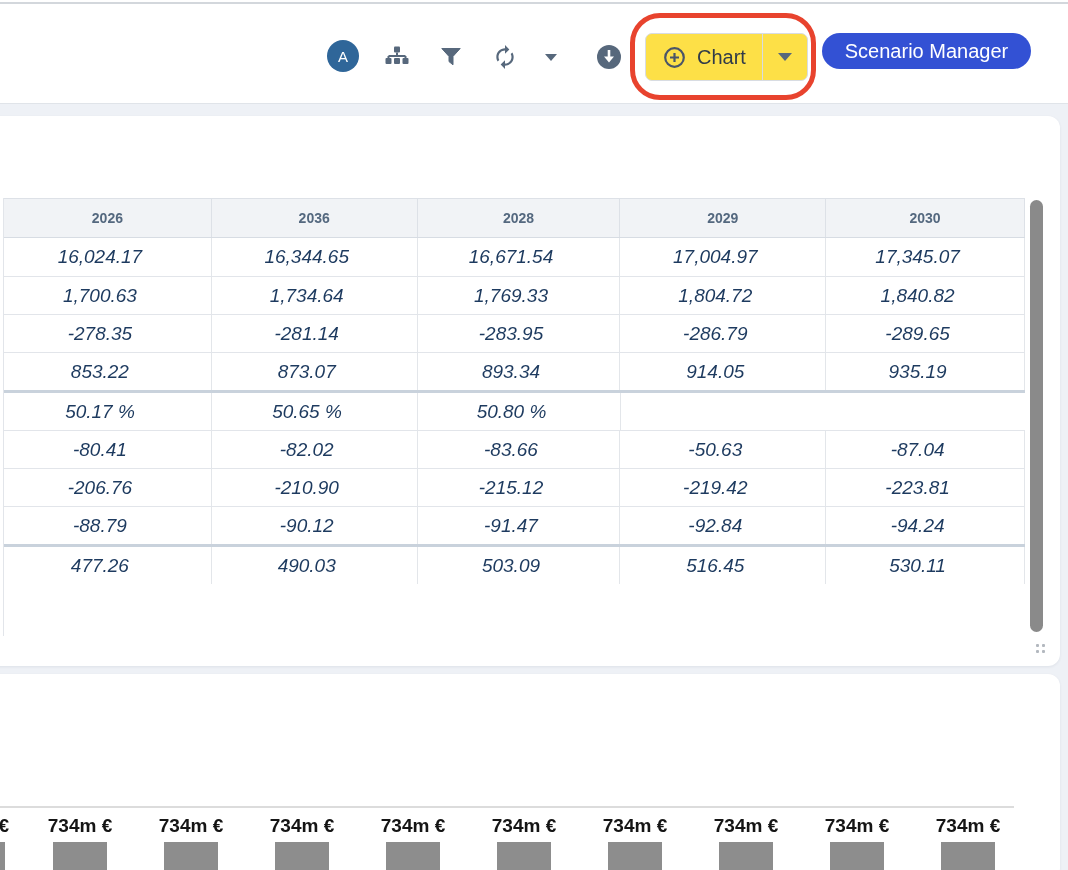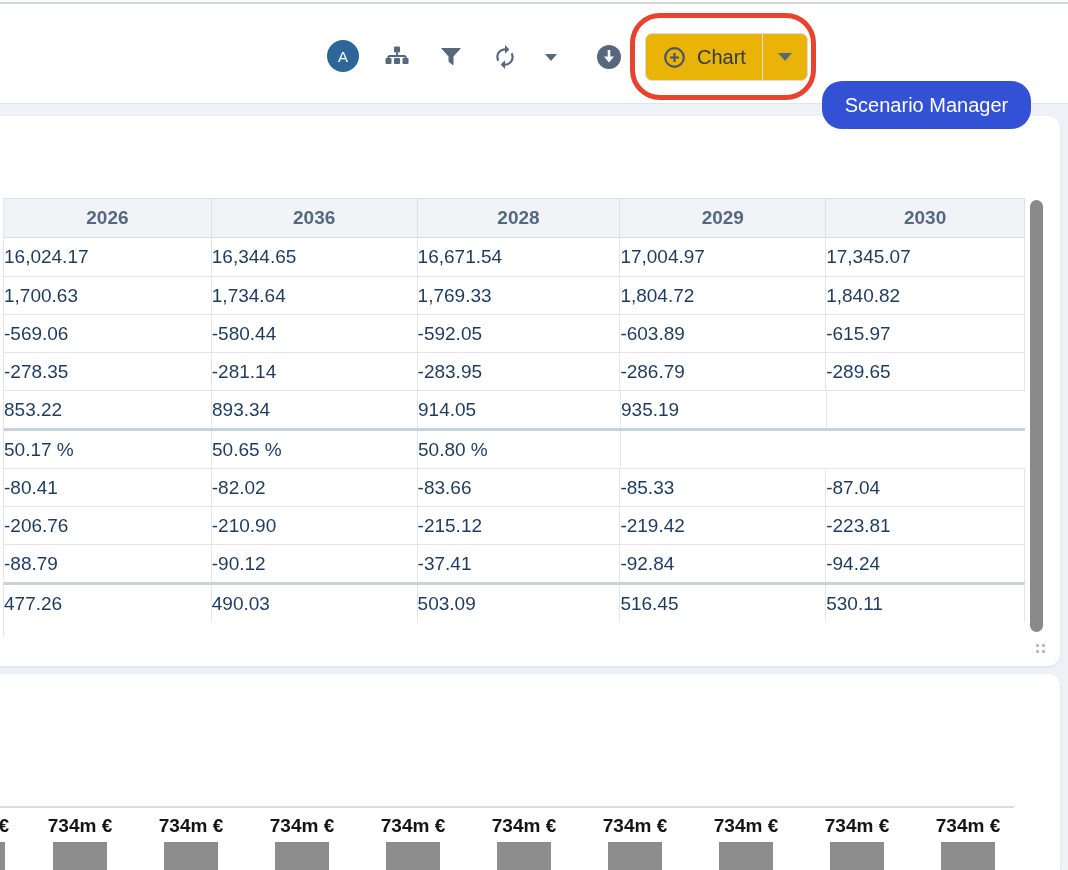--- a/index.html
+++ b/index.html
@@ -24,53 +24,53 @@
   .icon-sitemap  { left:385px; top:46px; }
   .icon-filter   { left:441px; top:48px; }
   .icon-refresh  { left:492px; top:44px; }
   .icon-download { left:596px; top:44px; }
 
   .caret { width:0; height:0; border-left:7px solid transparent; border-right:7px solid transparent;
            border-top:8px solid #57687c; display:inline-block; }
   .caret-refresh { position:absolute; left:545px; top:54px; }
 
   .chart-group { position:absolute; left:645px; top:33px; width:163px; height:48px;
-                 background:#eab308; border:1px solid #d8dce2; border-radius:7px;
+                 background:#fde047; border:1px solid #d8dce2; border-radius:7px;
                  display:flex; align-items:stretch; z-index:6; }
   .chart-main { flex:0 0 116px; display:flex; align-items:center; gap:11px; padding-left:17px;
                 background:none; border:none; cursor:pointer;
                 font-family:inherit; font-size:20px; color:#303b49; }
   .chart-caret-btn { flex:1; background:none; border:none; border-left:1px solid #d8dce2;
                      display:flex; align-items:center; justify-content:center; cursor:pointer; }
 
   .annotation { position:absolute; left:630px; top:13px; width:186px; height:87px;
                 border:5px solid #e8432e; border-radius:30px; z-index:7; pointer-events:none; }
 
-  .scenario-btn { position:absolute; left:822px; top:33px; width:209px; height:48px;
+  .scenario-btn { position:absolute; left:822px; top:33px; width:209px; height:36px;
                   background:#3351d4; color:#ffffff; font-family:inherit; font-size:20px;
-                  border:none; border-radius:20px; cursor:pointer; z-index:6;margin-top:48px; }
+                  border:none; border-radius:20px; cursor:pointer; z-index:6; }
 
   
   .card { position:absolute; background:#ffffff; border-radius:12px;
           box-shadow:0 1px 3px rgba(20,30,50,.07); }
   .card-table { left:-16px; top:116px; width:1076px; height:550px; }
   .card-chart { left:-16px; top:674px; width:1076px; height:206px; overflow:hidden; }
 
   
   .grid-wrap { position:absolute; left:19px; top:82px; width:1022px; height:438px;
                overflow:hidden; border-left:1px solid #e2e5ea; }
   .grid-header { display:flex; height:40px; background:#f1f3f6;
                  border-top:1px solid #dde1e7; border-bottom:1px solid #d7dce3; }
-  .th { line-height:38px; text-align:center; font-weight:bold; font-size:19px; color:#54687f;
+  .th { line-height:38px; text-align:center; font-weight:bold; font-size:14px; color:#54687f;
         border-right:1px solid #dde1e7; }
   .tr { display:flex; height:38px; border-top:1px solid #e2e5ea; background:#fff; }
   .tr:first-child { border-top:none; }
   .tr.divider { border-top:3px solid #c9d2dc; height:40px; }
-  .td { line-height:37px; text-align:left; padding-right:15px; font-size:19px; color:#1d3a5f;
-        border-right:1px solid #e3e6ea; }
+  .td { line-height:37px; text-align:center; padding-right:15px; font-size:19px; color:#1d3a5f;
+        border-right:1px solid #e3e6ea;font-style:italic; }
   .th:nth-child(1), .td:nth-child(1) { width:208px; }
   .th:nth-child(2), .td:nth-child(2) { width:206px; }
   .th:nth-child(3), .td:nth-child(3) { width:203px; }
   .th:nth-child(4), .td:nth-child(4) { width:206px; }
   .th:nth-child(5), .td:nth-child(5) { width:199px; }
 
   .vscrollbar { position:absolute; left:1046px; top:84px; width:13px; height:432px; }
   .vscrollbar .thumb { width:13px; height:432px; border-radius:7px; background:#8a8a8a; }
 
   .resize-handle { position:absolute; left:1052px; top:528px; width:10px; height:10px;
@@ -166,62 +166,56 @@
           <div class="td">17,345.07</div>
         </div>
         <div class="tr">
           <div class="td">1,700.63</div>
           <div class="td">1,734.64</div>
           <div class="td">1,769.33</div>
           <div class="td">1,804.72</div>
           <div class="td">1,840.82</div>
         </div>
         <div class="tr">
-          <div class="td">-569.06</div>
-          <div class="td">-580.44</div>
-          <div class="td">-592.05</div>
-          <div class="td">-603.89</div>
-          <div class="td">-615.97</div>
-        </div>
-        <div class="tr">
           <div class="td">-278.35</div>
           <div class="td">-281.14</div>
           <div class="td">-283.95</div>
           <div class="td">-286.79</div>
           <div class="td">-289.65</div>
         </div>
         <div class="tr">
           <div class="td">853.22</div>
+          <div class="td">873.07</div>
           <div class="td">893.34</div>
           <div class="td">914.05</div>
           <div class="td">935.19</div>
         </div>
         <div class="tr divider">
           <div class="td">50.17 %</div>
           <div class="td">50.65 %</div>
           <div class="td">50.80 %</div>
         </div>
         <div class="tr">
           <div class="td">-80.41</div>
           <div class="td">-82.02</div>
           <div class="td">-83.66</div>
-          <div class="td">-85.33</div>
+          <div class="td">-50.63</div>
           <div class="td">-87.04</div>
         </div>
         <div class="tr">
           <div class="td">-206.76</div>
           <div class="td">-210.90</div>
           <div class="td">-215.12</div>
           <div class="td">-219.42</div>
           <div class="td">-223.81</div>
         </div>
         <div class="tr">
           <div class="td">-88.79</div>
           <div class="td">-90.12</div>
-          <div class="td">-37.41</div>
+          <div class="td">-91.47</div>
           <div class="td">-92.84</div>
           <div class="td">-94.24</div>
         </div>
         <div class="tr divider">
           <div class="td">477.26</div>
           <div class="td">490.03</div>
           <div class="td">503.09</div>
           <div class="td">516.45</div>
           <div class="td">530.11</div>
         </div>

